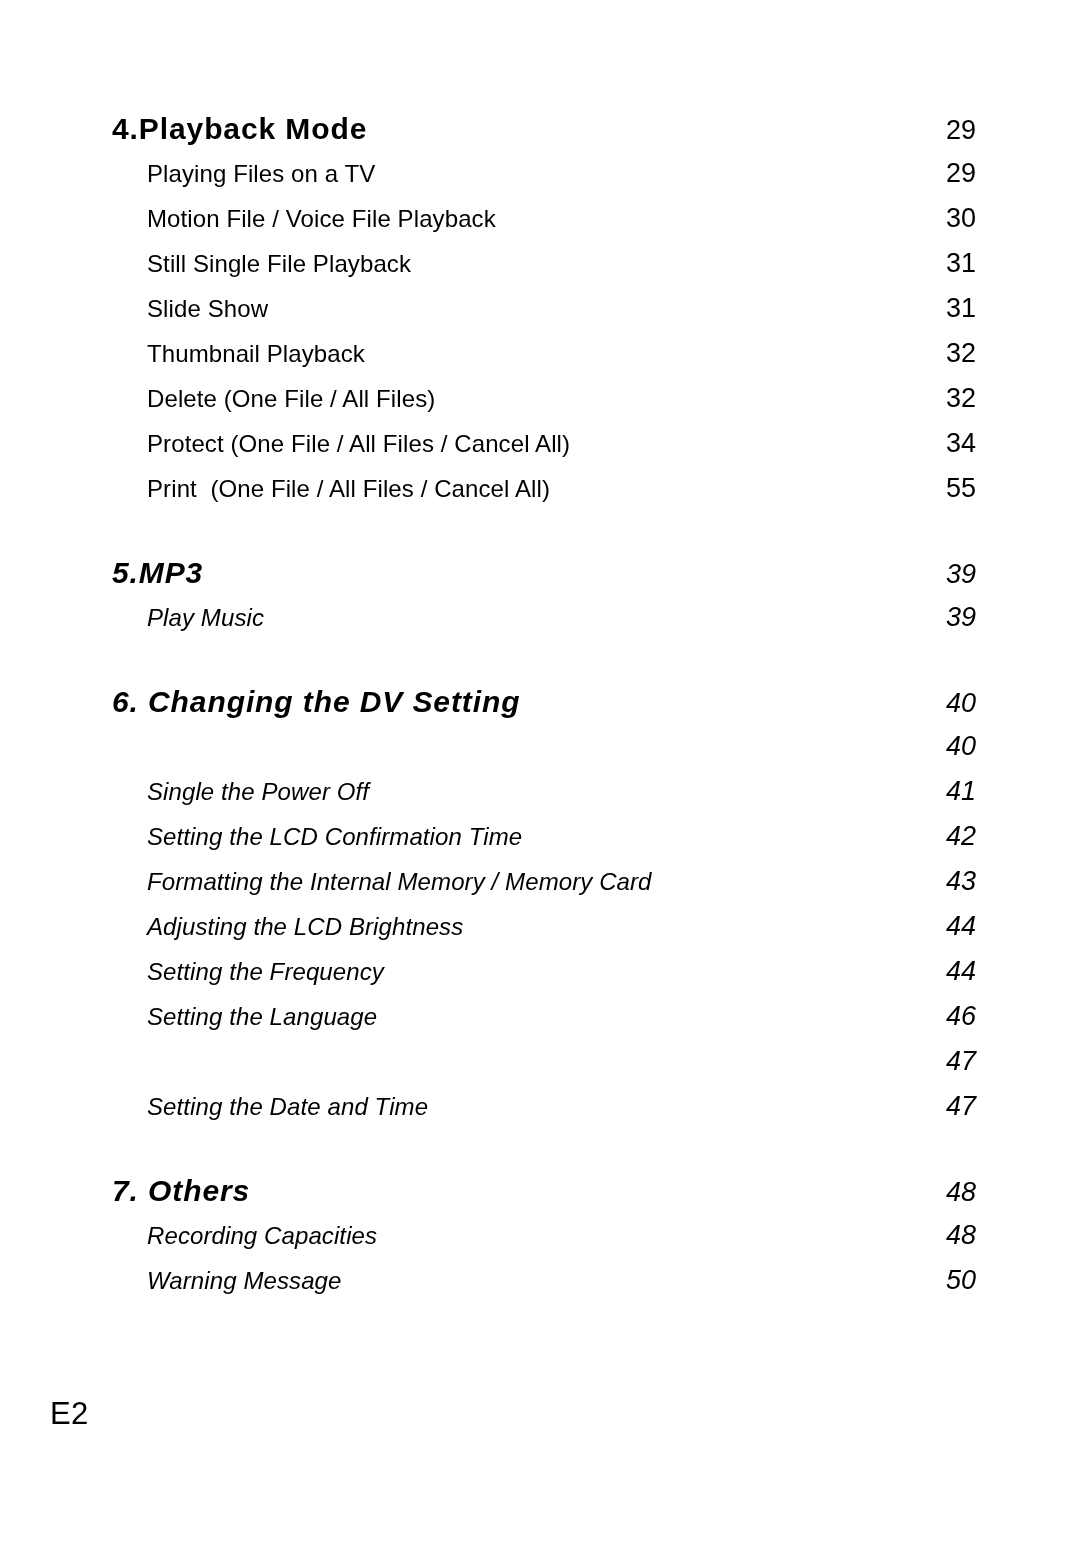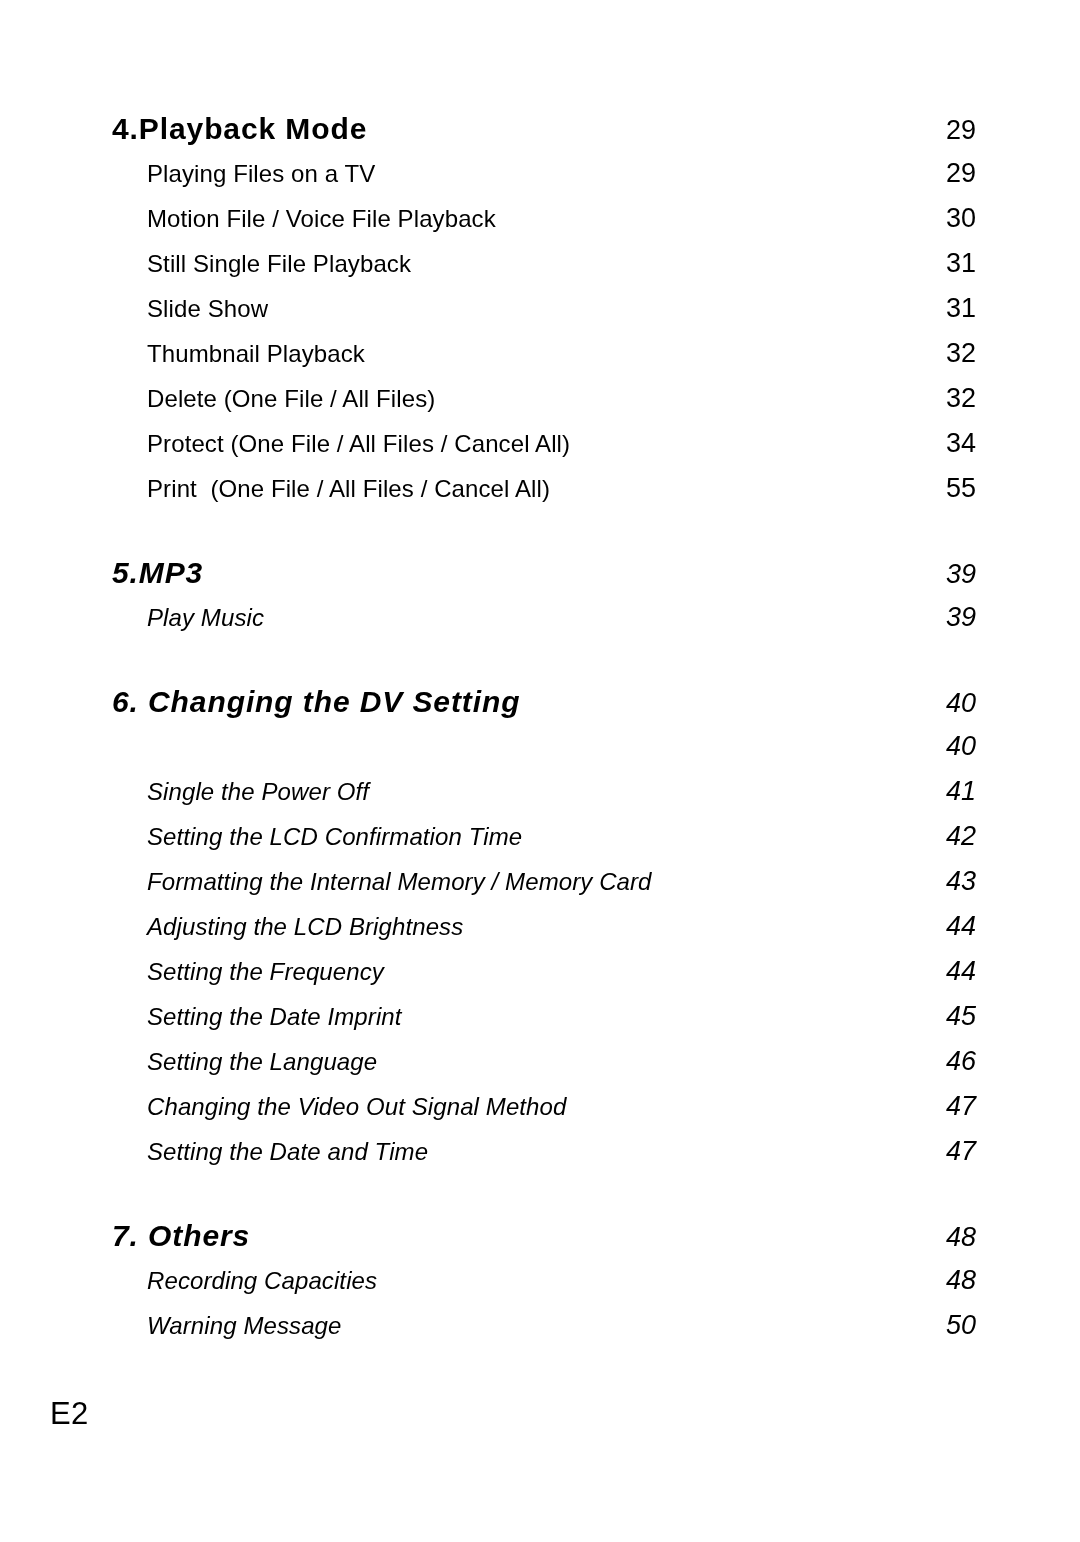--- a/index.html
+++ b/index.html
@@ -189,29 +189,24 @@
           </div>
           <div class="entry-row">
             <span class="entry-title">Adjusting the LCD Brightness</span>
             <span class="entry-page">44</span>
           </div>
           <div class="entry-row">
             <span class="entry-title">Setting the Frequency</span>
             <span class="entry-page">44</span>
           </div>
           <div class="entry-row">
-            <span class="entry-title">Setting the Date Imprint</span>
-            <span class="entry-page">45</span>
-          </div>
-          <div class="entry-row">
             <span class="entry-title">Setting the Language</span>
             <span class="entry-page">46</span>
           </div>
           <div class="entry-row">
-            <span class="entry-title">Changing the Video Out Signal Method</span>
             <span class="entry-page">47</span>
           </div>
           <div class="entry-row">
             <span class="entry-title">Setting the Date and Time</span>
             <span class="entry-page">47</span>
           </div>
         </div>
       </div>
       <div class="section">
         <div class="heading-row">

